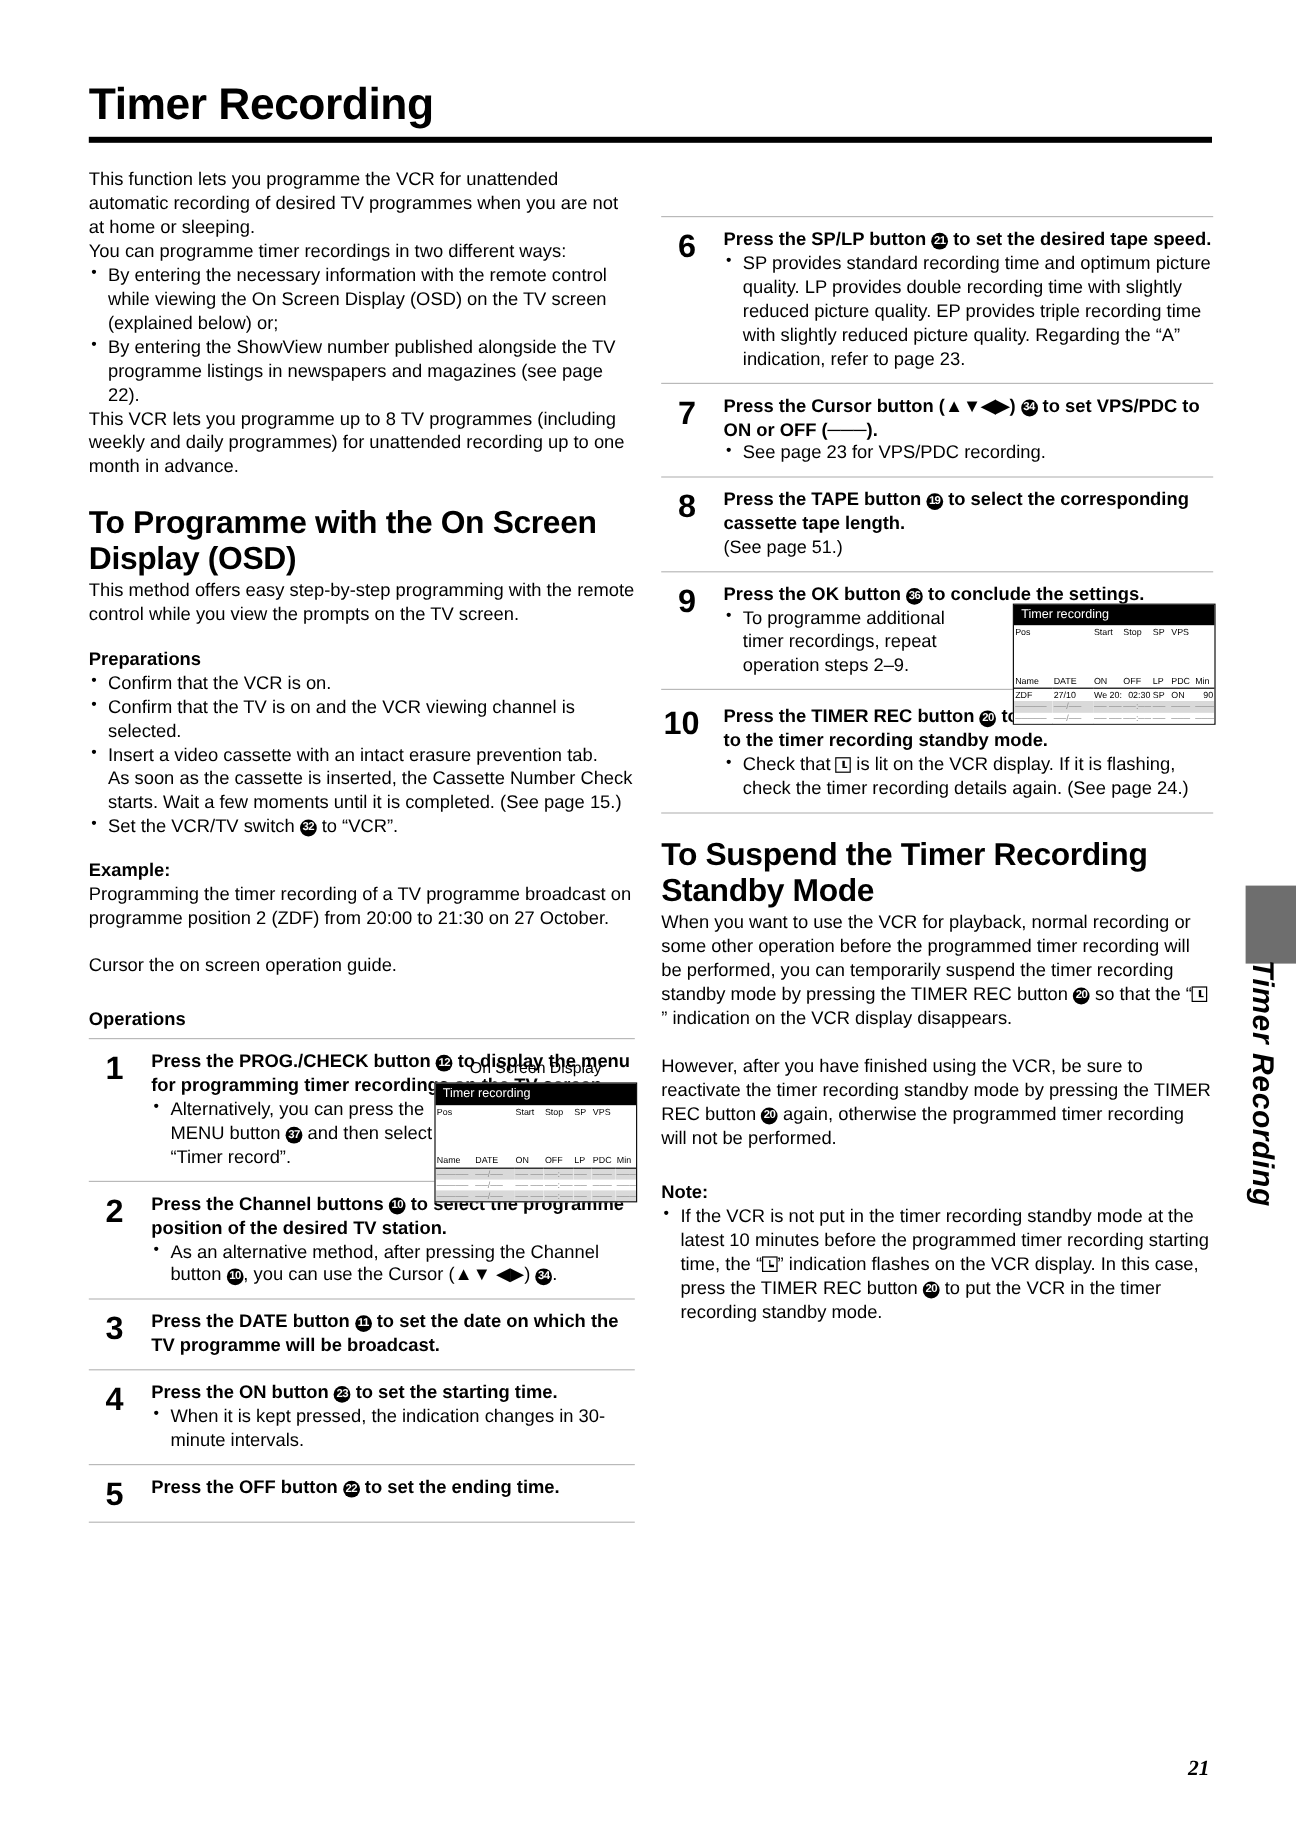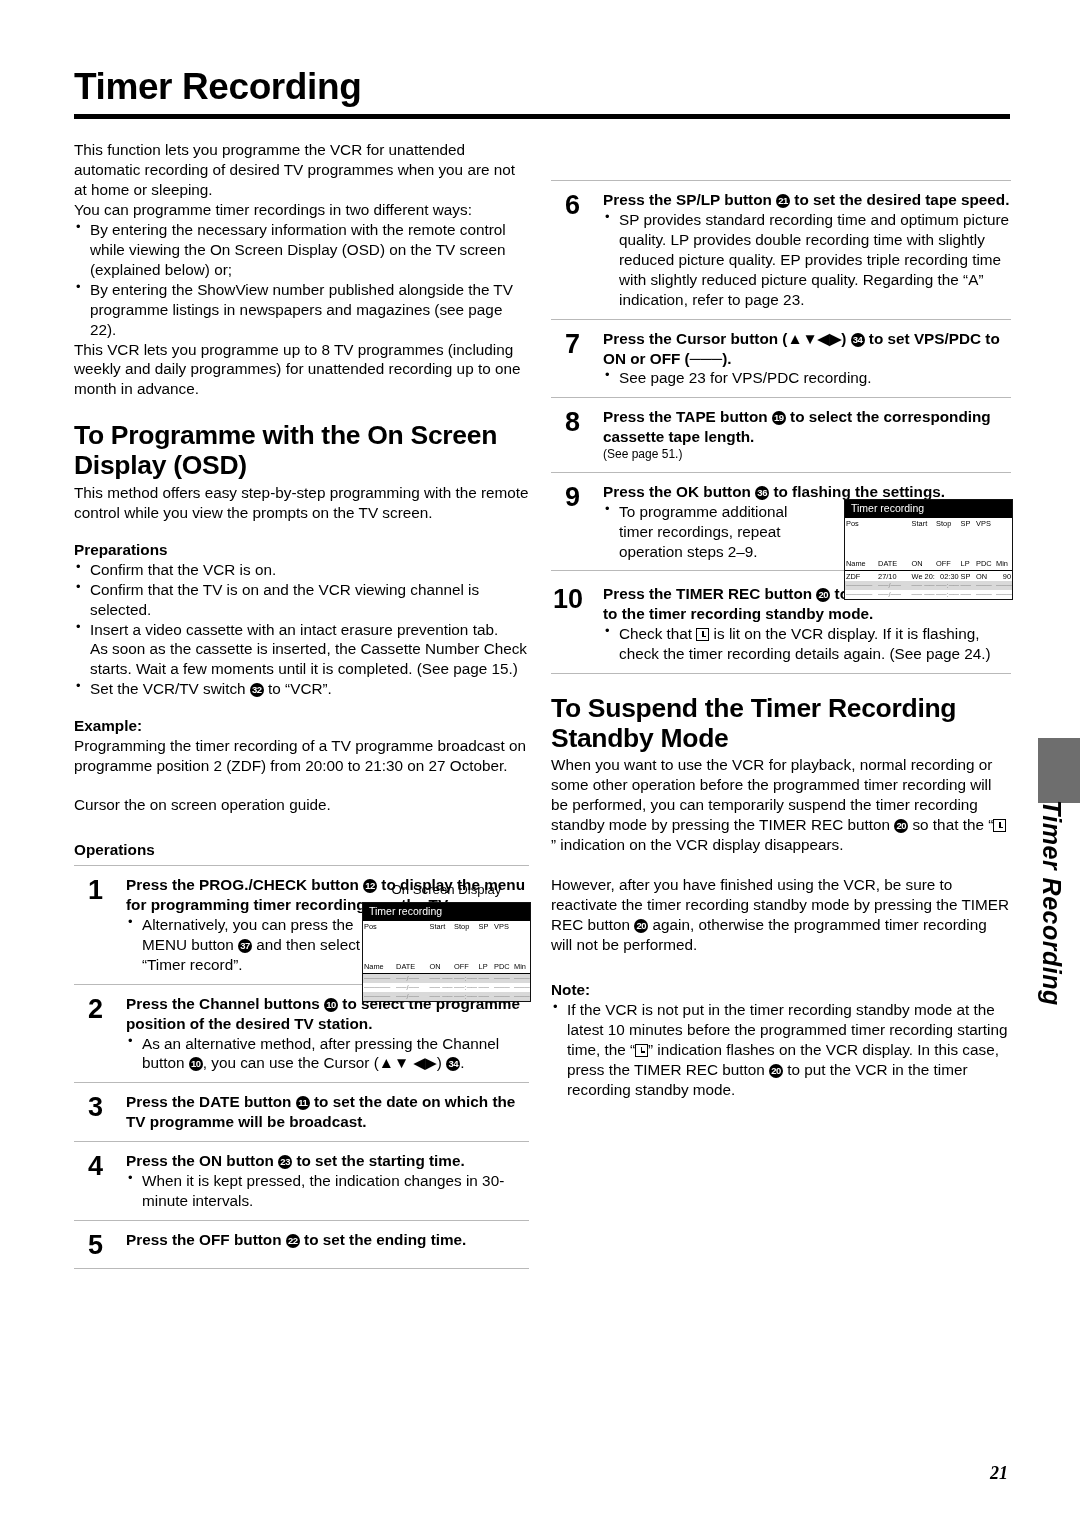--- a/index.html
+++ b/index.html
@@ -123,21 +123,21 @@
   .step-body {
     flex: 1 1 auto;
     min-width: 0;
   }
   .step-head {
     font-size: 15.3px;
     font-weight: bold;
     line-height: 1.3;
   }
   .step-sub {
-    font-size: 12px;
+    font-size: 15px;
     line-height: 1.305;
     font-weight: normal;
   }
   .step-bullets {
     margin: 0;
     padding: 0;
     list-style: none;
   }
   .step-bullets li {
     position: relative;
@@ -471,21 +471,21 @@
       <div class="step-num">8</div>
       <div class="step-body">
         <div class="step-head"><span>Press the TAPE button </span><span class="cnum">19</span><span> to select the corresponding cassette tape length.</span></div>
         <div class="step-sub">(See page 51.)</div>
       </div>
     </div>
 
     <div class="step" style="position:relative;">
       <div class="step-num">9</div>
       <div class="step-body">
-        <div class="step-head"><span>Press the OK button </span><span class="cnum">36</span><span> to flashing the settings.</span></div>
+        <div class="step-head"><span>Press the OK button </span><span class="cnum">36</span><span> to conclude the settings.</span></div>
         <ul class="step-bullets" style="width:205px;">
           <li><span>To programme additional timer recordings, repeat operation steps 2–9.</span></li>
         </ul>
       </div>
       <div class="osd-wrap" style="right:-2px; top:26px;">
         <div class="osd">
           <div class="osd-title">Timer recording</div>
           <table class="osd-table">
             <tbody>
                 <tr class="osd-head-row-1">

